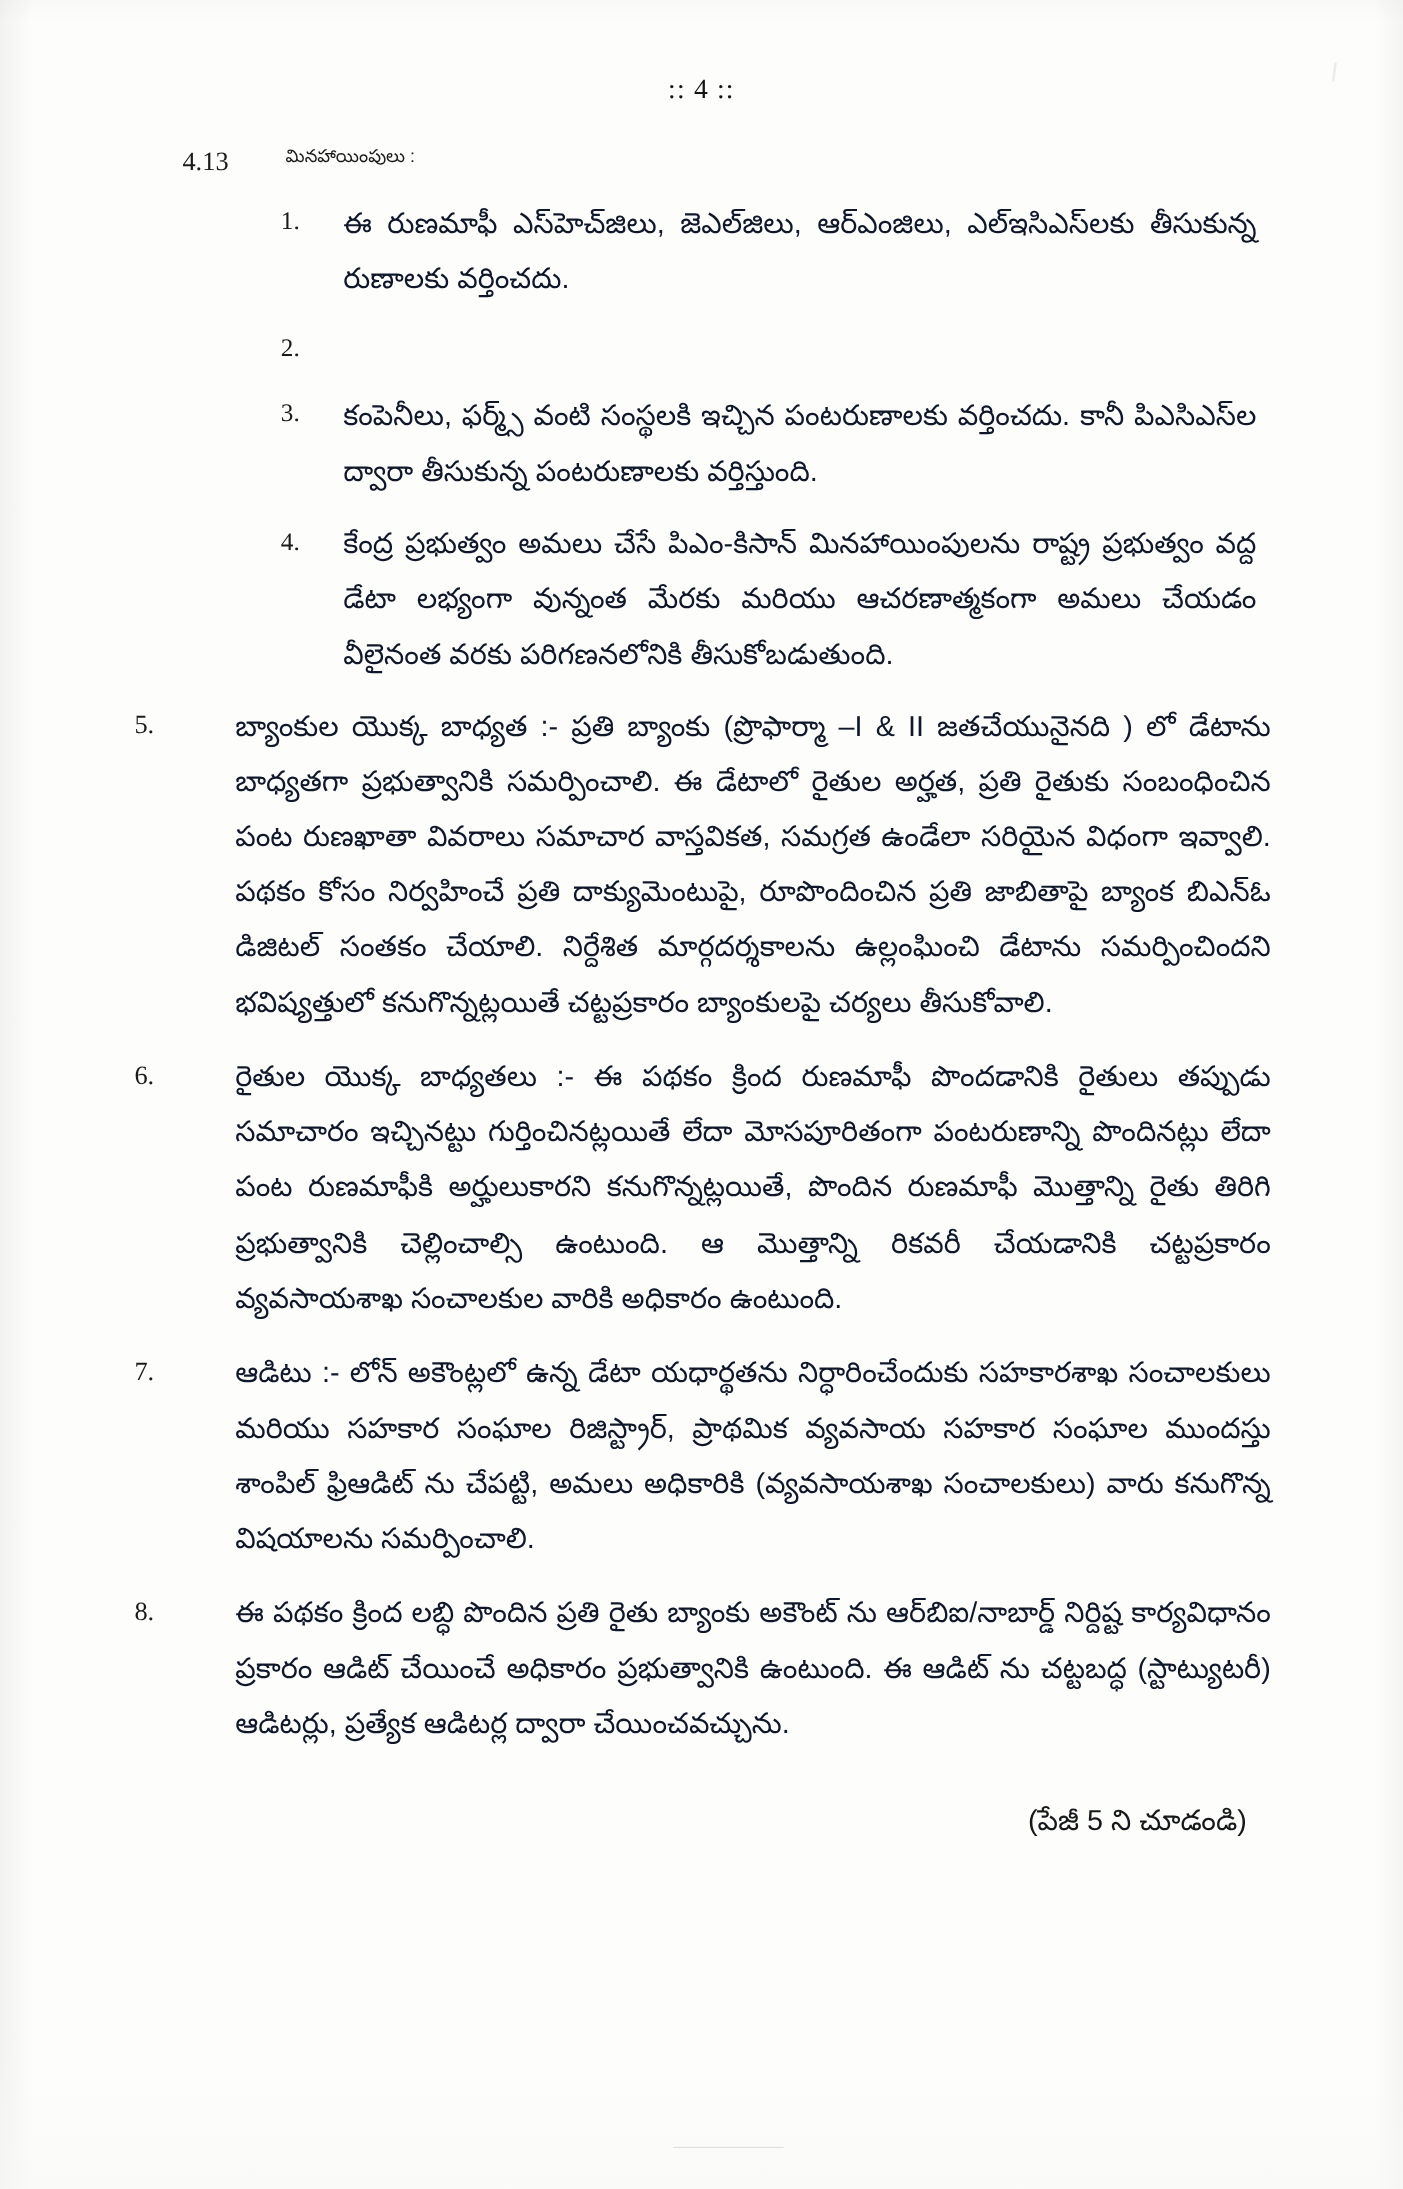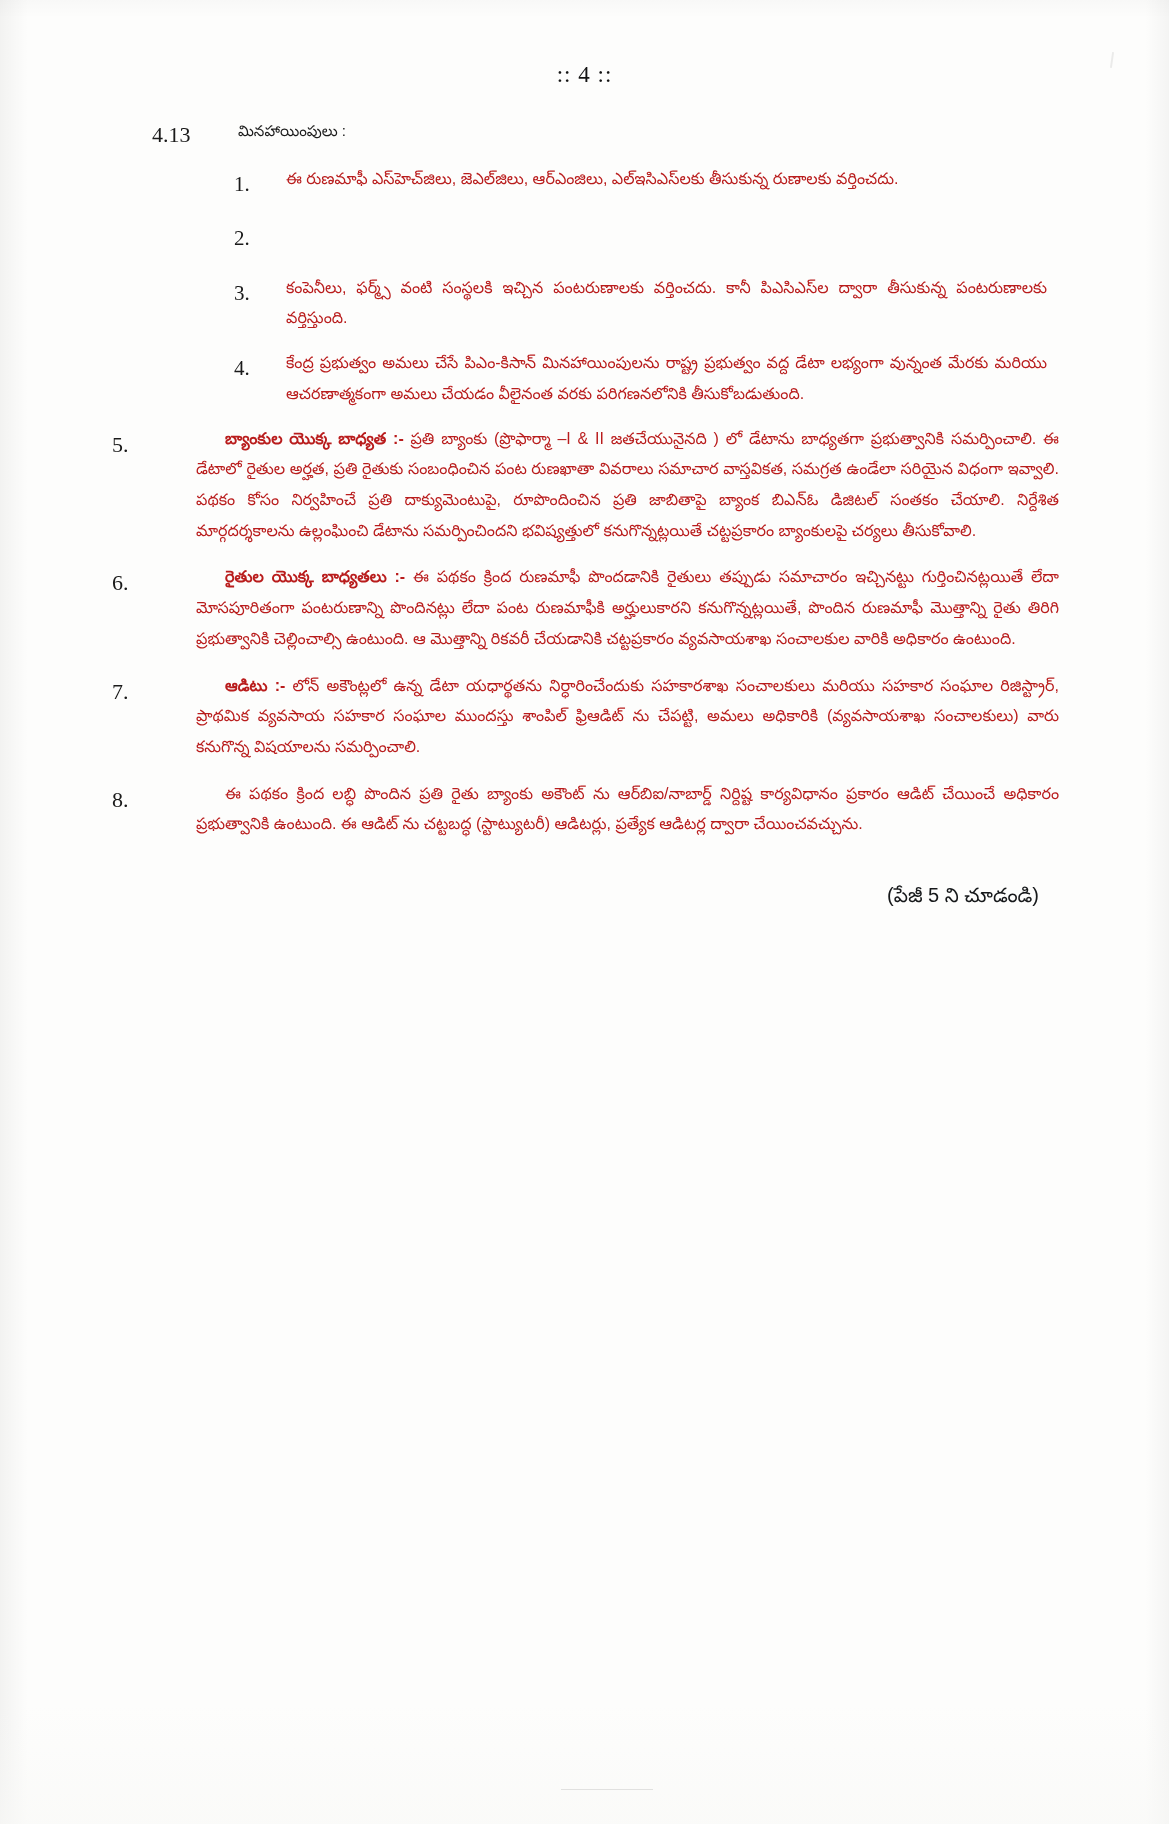--- a/index.html
+++ b/index.html
@@ -54,23 +54,23 @@
     font-size: 23px;
     letter-spacing: 1px;
     color: #141414;
     margin: 0 0 34px 0;
     font-family: "Liberation Serif", serif;
   }
 
   
   .tel {
     font-family: "Liberation Sans", "DejaVu Sans", sans-serif;
-    font-size: 16px;
+    font-size: 24px;
     line-height: 1.92;
-    color: #b91c1c;
+    color: #0f172a;
     text-align: justify;
     text-justify: inter-word;
   }
 
   
   .sub-heading {
     display: flex;
     align-items: flex-start;
     margin: 0 0 16px 0;
     padding-left: 56px;
@@ -122,30 +122,29 @@
     font-size: 22px;
     flex: 0 0 84px;
     width: 84px;
     line-height: 1.92;
   }
   .sec .body {
     flex: 1 1 auto;
   }
   .sec .body b,
   .lead {
-    font-weight: bold;
-    margin-left: 29px;
+    font-weight: normal;
   }
 
   .footer-note {
     margin-top: 44px;
     text-align: right;
     padding-right: 34px;
     font-family: "Liberation Sans", "DejaVu Sans", sans-serif;
-    font-size: 20px;
+    font-size: 24px;
     color: #16181a;
   }
 
   
   .scan-mark {
     position: absolute;
     background: rgba(0,0,0,0.07);
     pointer-events: none;
     z-index: 1;
   }

